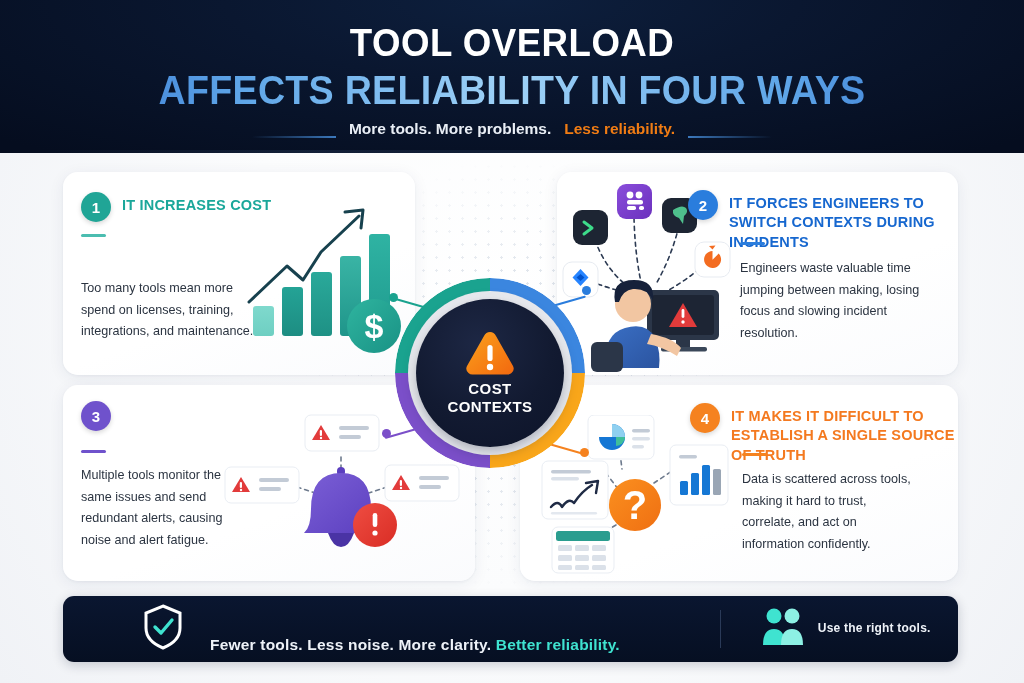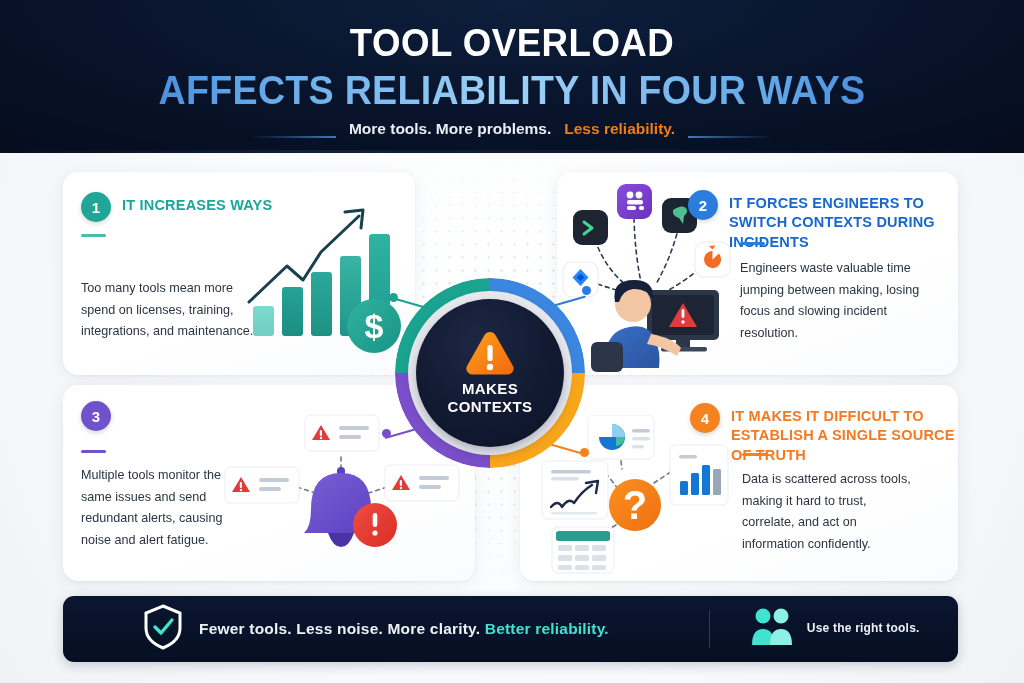--- a/index.html
+++ b/index.html
@@ -154,21 +154,21 @@
   .conn-dot { position: absolute; width: 9px; height: 9px; border-radius: 50%; }
 
   
   #footer {
     position: absolute; left: 63px; top: 596px; width: 895px; height: 66px;
     background: linear-gradient(180deg,#0a1630 0%,#060f22 100%);
     border-radius: 11px;
     display: flex; align-items: center;
     box-shadow: 0 3px 12px rgba(10,20,45,.20);
   }
-  #footer-left { display: flex; align-items: center; gap: 16px; padding-left: 80px; }
+  #footer-left { display: flex; align-items: flex-end; gap: 27px; padding-left: 80px; }
   #footer-msg { font-size: 15.5px; font-weight: 700; color: #eef2f8;
     font-family: "Liberation Sans Narrow","Liberation Sans", sans-serif; letter-spacing:.2px;}
   #footer-msg .hl { color: #3fe3d0; }
   #divider { width: 1px; height: 38px; background: #2a3a58; margin-left: 100px; }
   #footer-right { display: flex; align-items: center; gap: 13px; margin-left: 40px; }
   #footer-right-text { font-size: 12px; font-weight: 700; color: #eef2f8; line-height: 1.45;
     font-family: "Liberation Sans Narrow","Liberation Sans", sans-serif; letter-spacing:.2px;}
   #footer-right-text .hl { color: #3fe3d0; }
 
   .illus { position: absolute; }
@@ -229,21 +229,21 @@
       <rect x="70" y="68" width="21" height="64" rx="3" fill="url(#bg-c)"></rect>
       <rect x="99" y="52" width="21" height="80" rx="3" fill="url(#bg-d)"></rect>
       <rect x="128" y="30" width="21" height="102" rx="3" fill="url(#bg-e)"></rect>
 
       <circle cx="133" cy="122" r="27" fill="url(#coin-g)"></circle>
       <text x="133" y="134" text-anchor="middle" font-family="Liberation Sans, sans-serif" font-size="34" font-weight="700" fill="#ffffff">$</text>
     </svg>
 
     <div class="card-head">
       <div class="num bg1">1</div>
-      <div class="ctitle c1">IT INCREASES WAYS</div>
+      <div class="ctitle c1">IT INCREASES COST</div>
     </div>
     <div class="accent-rule"></div>
     <div class="ctext">Too many tools mean more spend on licenses, training, integrations, and maintenance.</div>
   </div>
 
   <div class="card" id="card2">
     <svg class="illus" style="left:4px; top:10px;" width="190" height="190" viewBox="0 0 190 190">
       <defs>
         <linearGradient id="pd-g" x1="0" y1="0" x2="1" y2="1">
           <stop offset="0" stop-color="#8a4ddb"></stop>
@@ -490,21 +490,21 @@
               <stop offset="0" stop-color="#fba21c"></stop>
                 <stop offset="1" stop-color="#f2680f"></stop>
             </linearGradient>
           </defs>
           <path d="M26 2 q4 0 6 4 l17 30 q2 4 -1.5 7 q-1.6 1.5 -4 1.5 h-35 q-2.4 0 -4 -1.5 q-3.5 -3 -1.5 -7 l17 -30 q2 -4 6 -4z" fill="url(#warn-g)"></path>
           <rect x="23.4" y="15" width="5.2" height="16" rx="2.6" fill="#fff"></rect>
           <circle cx="26" cy="37" r="3.2" fill="#fff"></circle>
         </svg>
       </div>
       <div id="hub-label">
-        <div>MAKES</div>
+        <div>COST</div>
         <div>CONTEXTS</div>
       </div>
     </div>
   </div>
 
   <div id="footer">
     <div id="footer-left">
       <span>
         <svg width="40" height="46" viewBox="0 0 40 46">
           <path d="M20 2 L37 9 v15 q0 13 -17 20 q-17 -7 -17 -20 V9z" fill="none" stroke="#ffffff" stroke-width="3"></path>

